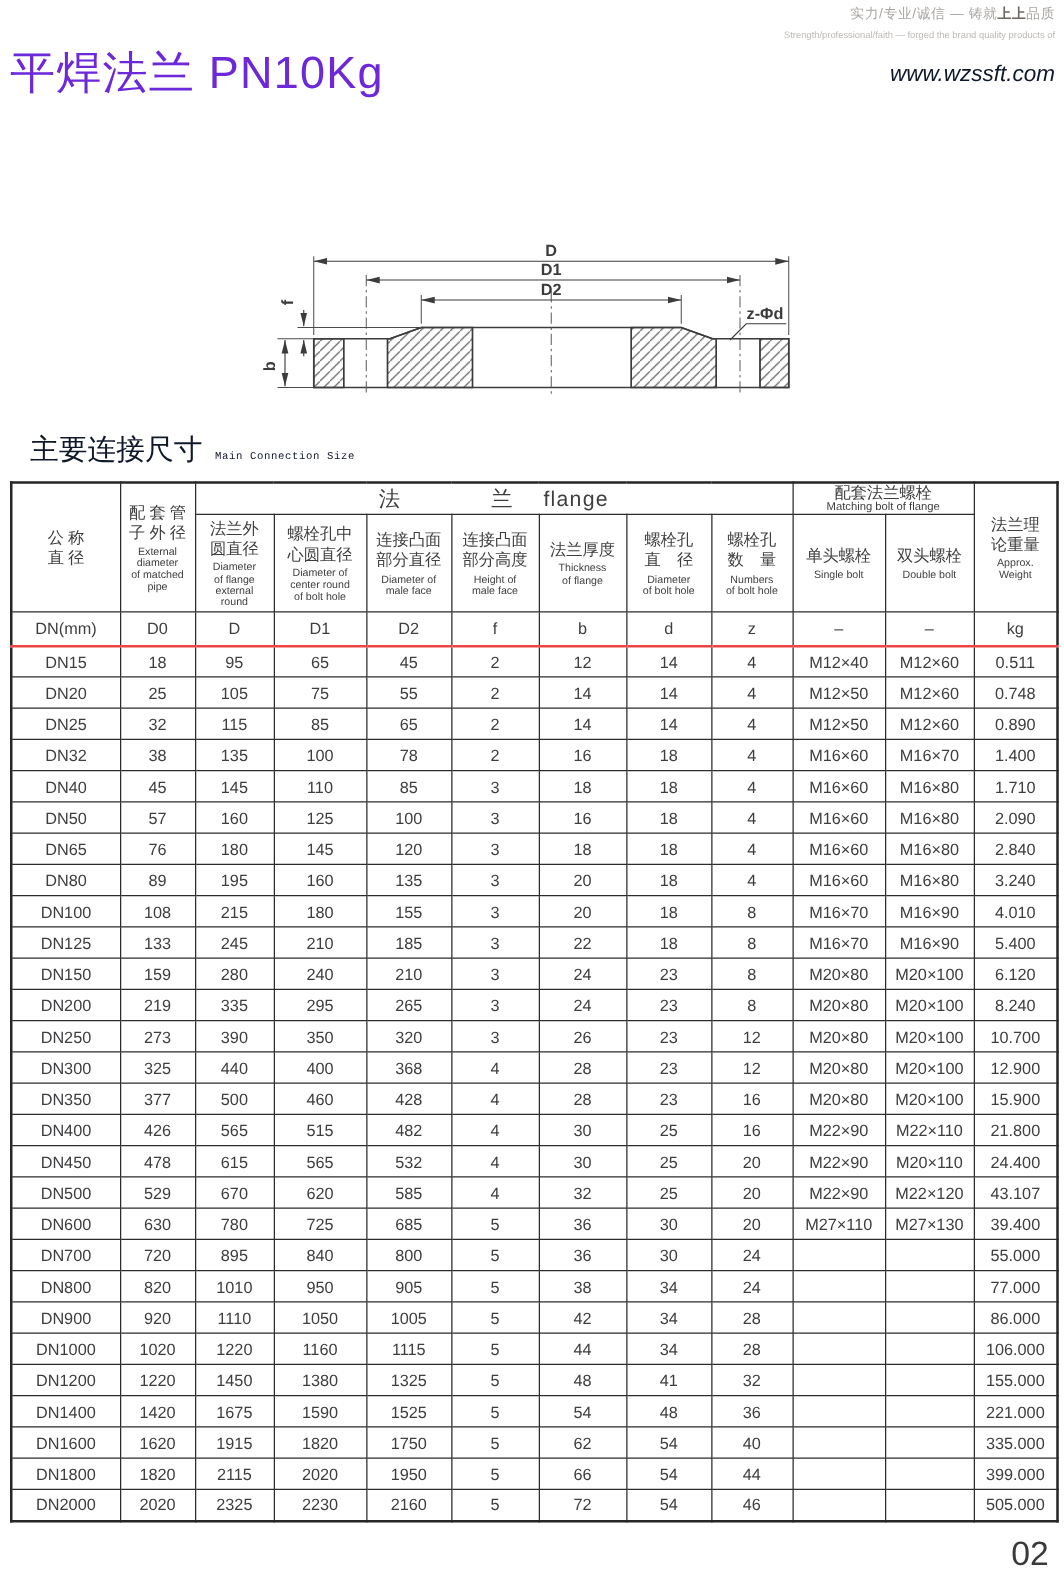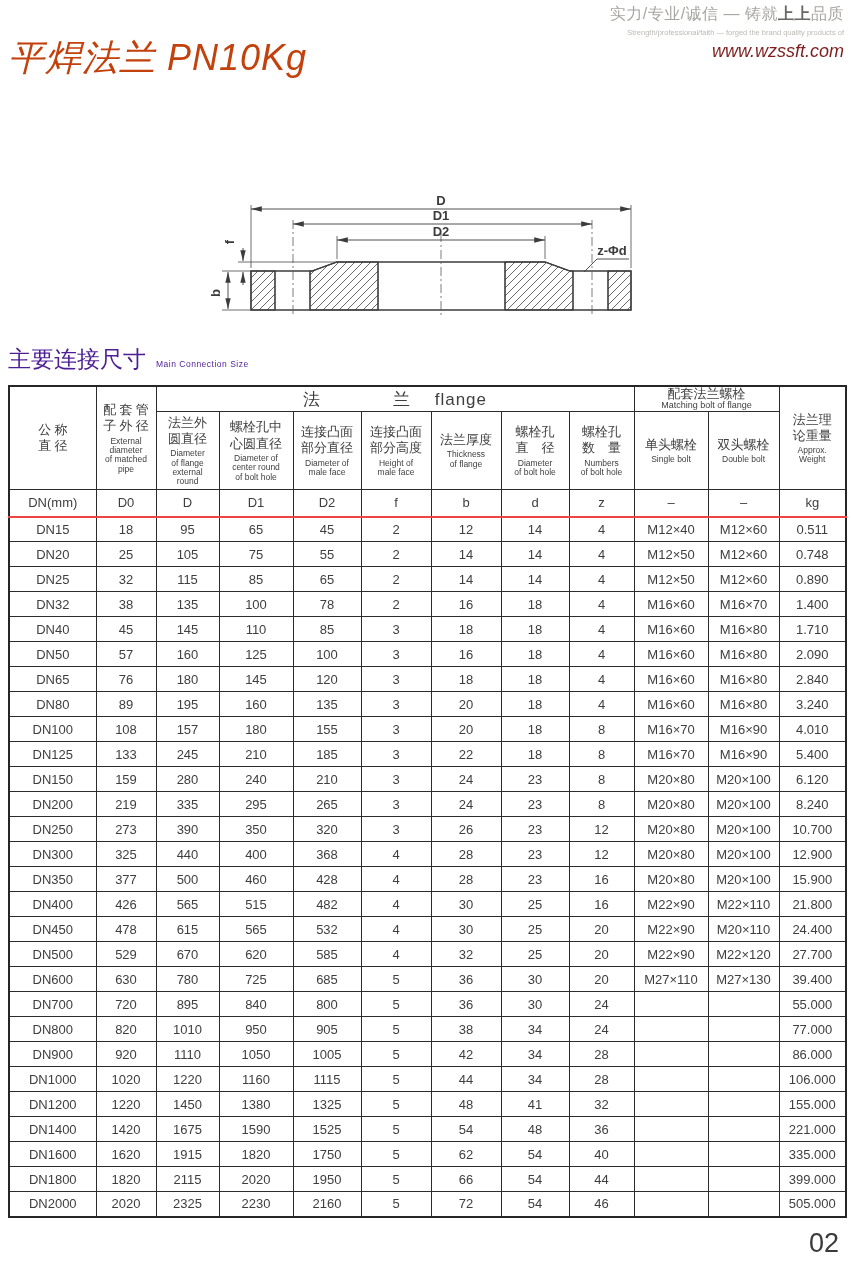--- a/index.html
+++ b/index.html
@@ -3,35 +3,35 @@
 <meta charset="utf-8">
 <style>
   html,body { margin:0; padding:0; }
   body {
     width:851px; height:1261px; position:relative; background:#ffffff;
     font-family:"Liberation Sans", sans-serif; overflow:hidden;
   }
 
   
   .brand { position:absolute; top:5px; right:7px; text-align:right; line-height:1.15; }
-  .slogan-cn { font-size:16px; color:#a9a6a2; letter-spacing:.5px; }
+  .slogan-cn { font-size:11px; color:#a9a6a2; letter-spacing:.5px; }
   .slogan-cn .strong { color:#6b6762; font-weight:bold; }
   .slogan-en { font-size:7.5px; color:#bdbab6; margin-top:6px; }
-  .website { font-size:18px; color:#7f1d1d; font-style:italic; margin-top:3px; }
+  .website { font-size:18px; color:#0f172a; font-style:italic; margin-top:17px; }
 
   
-  .title-block { position:absolute; left:8px; top:40px; color:#c2410c;font-style:italic; }
+  .title-block { position:absolute; left:8px; top:40px; color:#6d28d9; }
   .title-cn { font-size:36px; line-height:1.0; letter-spacing:1px; }
   .title-en { font-size:23px; margin-top:7px; letter-spacing:.5px; }
 
   
   .drawing { position:absolute; left:200px; top:185px; width:460px; height:145px; }
 
   
-  .section-title { position:absolute; left:8px; top:344px; font-size:23px; color:#4c1d95; }
+  .section-title { position:absolute; left:24px; top:344px; font-size:23px; color:#0f172a;font-family:Liberation Mono, monospace; }
   .section-title .en { margin-left:10px; letter-spacing:.5px; }
 
   
   table.main {
     position:absolute; left:8px; top:385px; width:837px;
     border-collapse:collapse; table-layout:fixed;
     border:2px solid #262626;
   }
   .main th, .main td {
     border:1px solid #2c2c2c; text-align:center; vertical-align:middle;
@@ -352,21 +352,21 @@
         <td>20</td>
         <td>18</td>
         <td>4</td>
         <td>M16×60</td>
         <td>M16×80</td>
         <td>3.240</td>
       </tr>
       <tr>
         <td>DN100</td>
         <td>108</td>
-        <td>157</td>
+        <td>215</td>
         <td>180</td>
         <td>155</td>
         <td>3</td>
         <td>20</td>
         <td>18</td>
         <td>8</td>
         <td>M16×70</td>
         <td>M16×90</td>
         <td>4.010</td>
       </tr>
@@ -487,21 +487,21 @@
         <td>529</td>
         <td>670</td>
         <td>620</td>
         <td>585</td>
         <td>4</td>
         <td>32</td>
         <td>25</td>
         <td>20</td>
         <td>M22×90</td>
         <td>M22×120</td>
-        <td>27.700</td>
+        <td>43.107</td>
       </tr>
       <tr>
         <td>DN600</td>
         <td>630</td>
         <td>780</td>
         <td>725</td>
         <td>685</td>
         <td>5</td>
         <td>36</td>
         <td>30</td>

